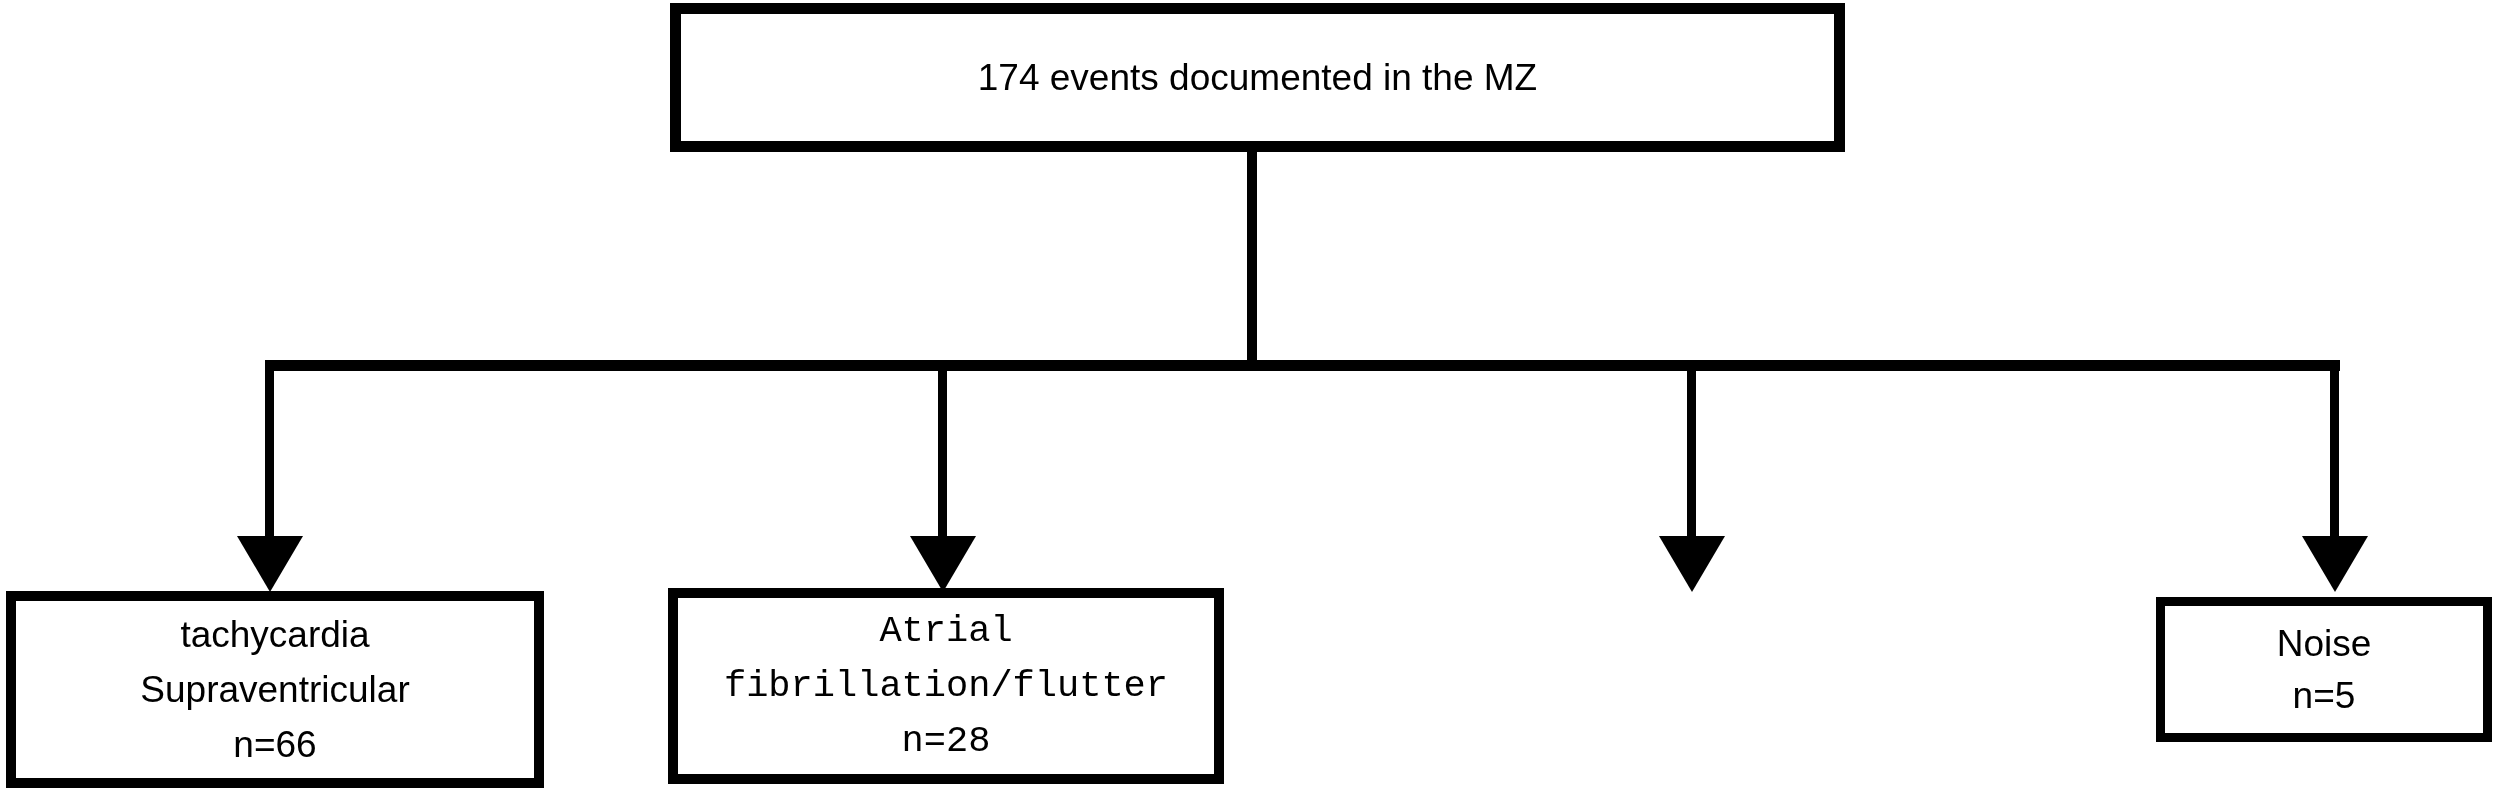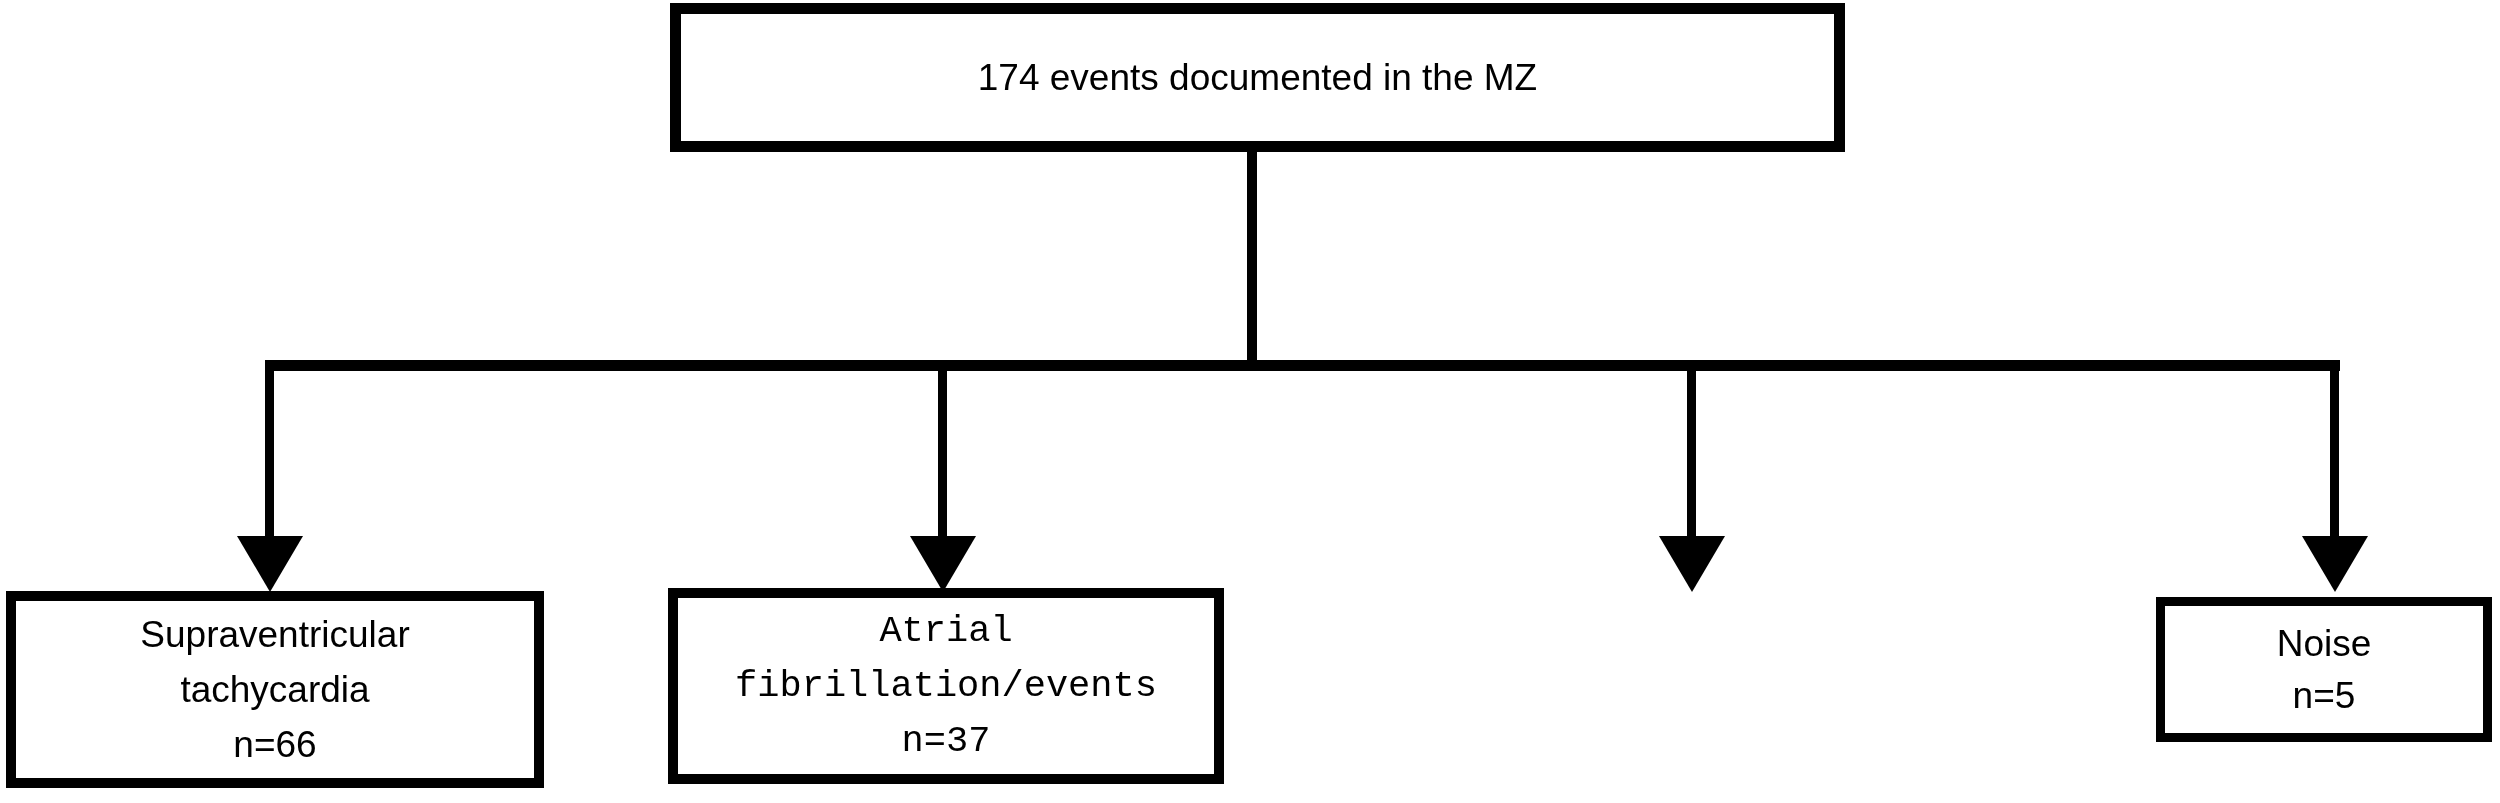--- a/index.html
+++ b/index.html
@@ -99,29 +99,29 @@
   <div class="line shaft shaft-2"></div>
   <div class="arrow-head head-2"></div>
 
   <div class="line shaft shaft-3"></div>
   <div class="arrow-head head-3"></div>
 
   <div class="line shaft shaft-4"></div>
   <div class="arrow-head head-4"></div>
 
   <div class="node node-child-1">
+    <span>tachycardia</span>
     <span>Supraventricular</span>
-    <span>tachycardia</span>
     <span>n=66</span>
   </div>
 
   <div class="node node-child-2">
     <span>Atrial</span>
-    <span>fibrillation/events</span>
-    <span>n=37</span>
+    <span>fibrillation/flutter</span>
+    <span>n=28</span>
   </div>
 
 
   <div class="node node-child-4">
     <span>Noise</span>
     <span>n=5</span>
   </div>
 
 </div>
 

